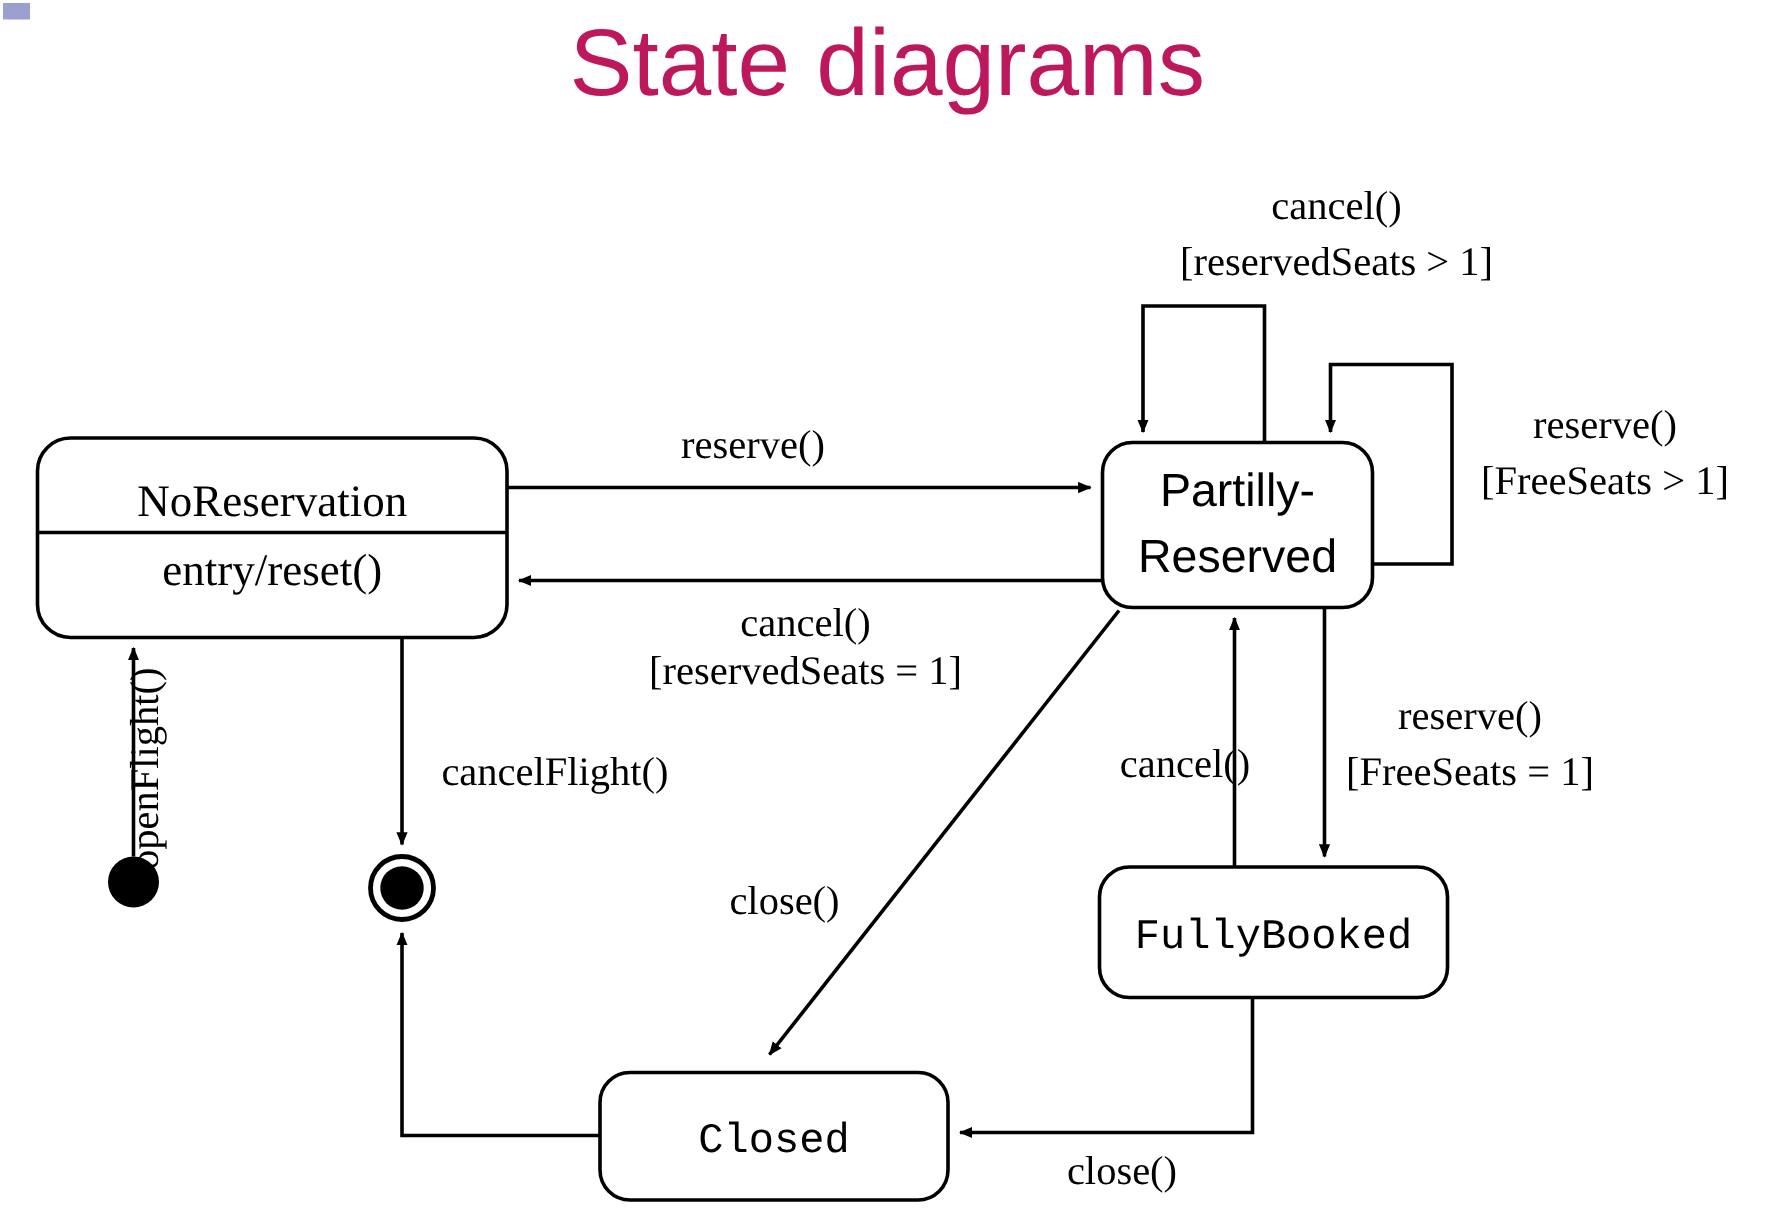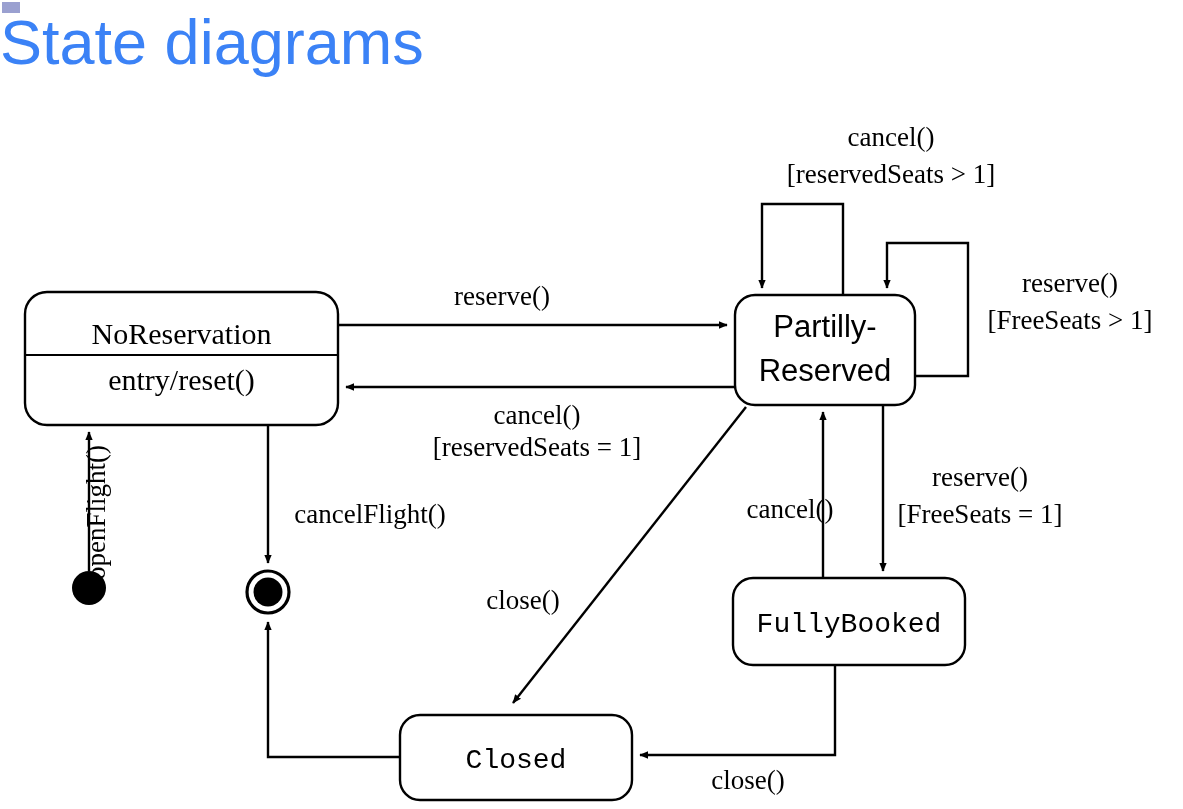--- a/index.html
+++ b/index.html
@@ -28,26 +28,26 @@
     top: 2px;
     width: 18px;
     height: 11px;
     background: #9aa0d0;
   }
   .slide-title {
     position: absolute;
     left: 0;
     top: 8px;
     width: 1183px;
-    text-align: left;
+    text-align: center;
     font-family: "Liberation Sans", sans-serif;
     font-size: 63px;
     font-weight: 400;
     line-height: 1.1;
-    color: #3b82f6;
+    color: #be185d;
     letter-spacing: 0px;
   }
   svg.diagram {
     position: absolute;
     left: 0;
     top: 0;
     width: 1183px;
     height: 809px;
   }
   .edge {

